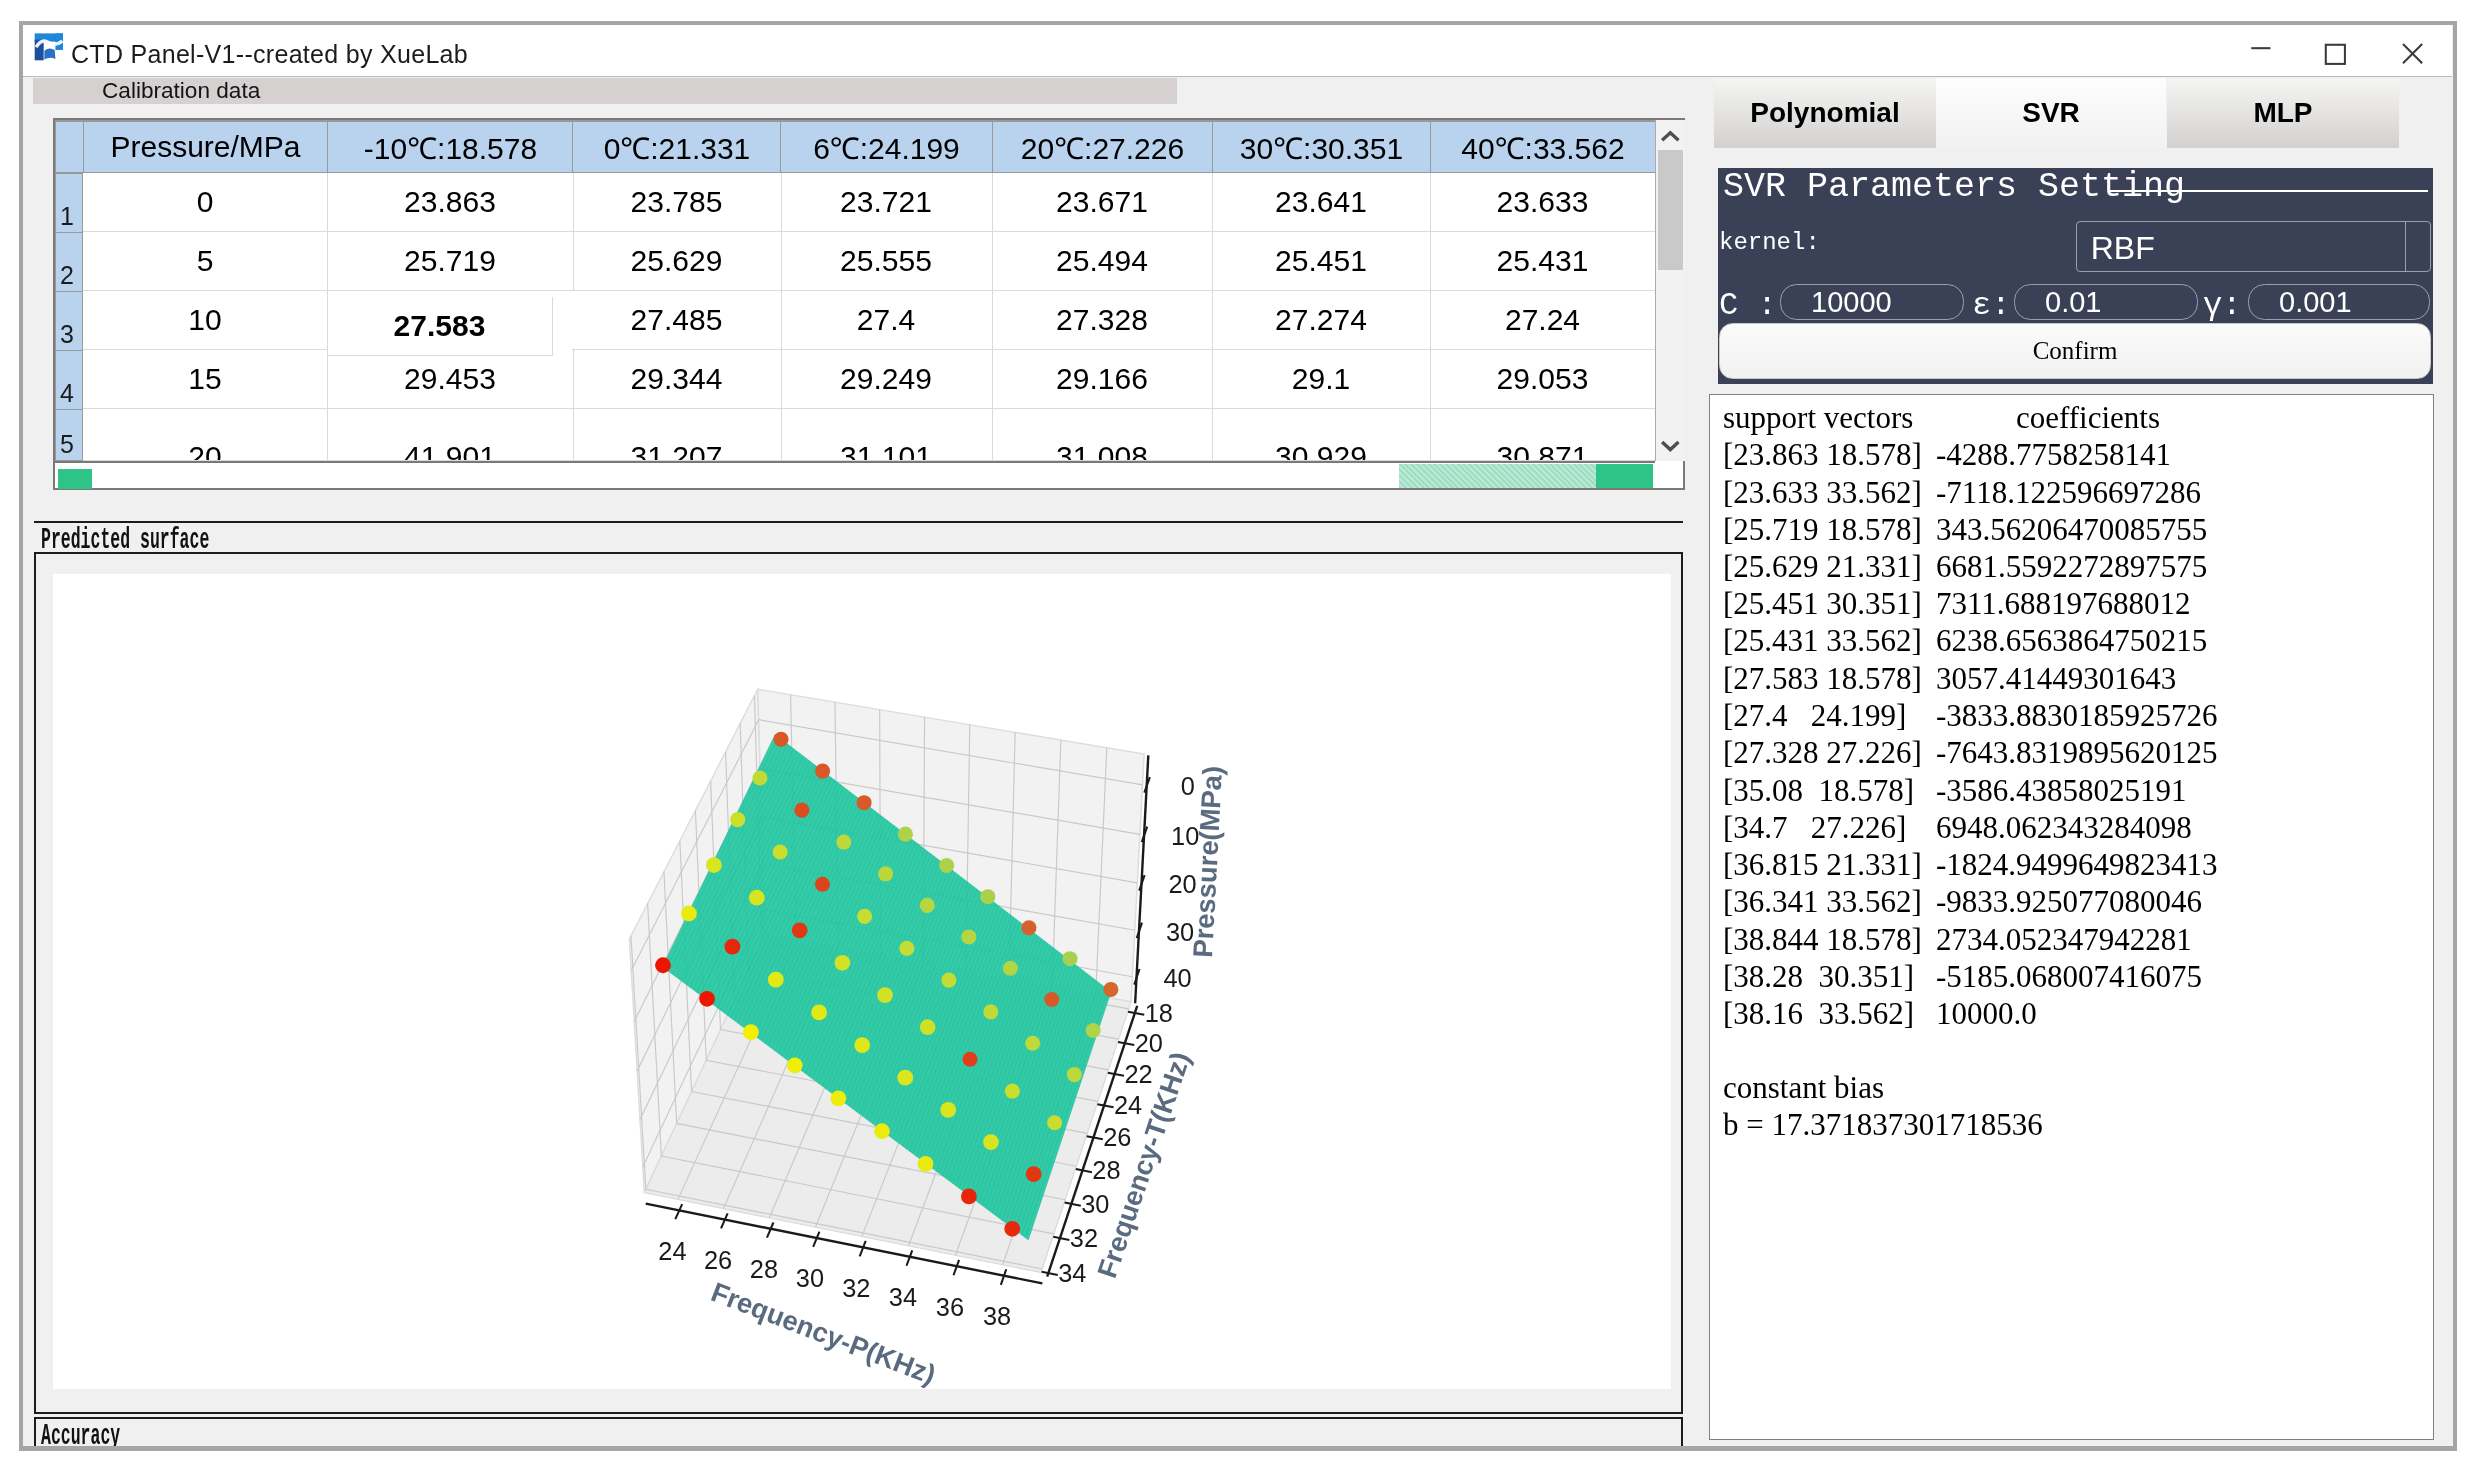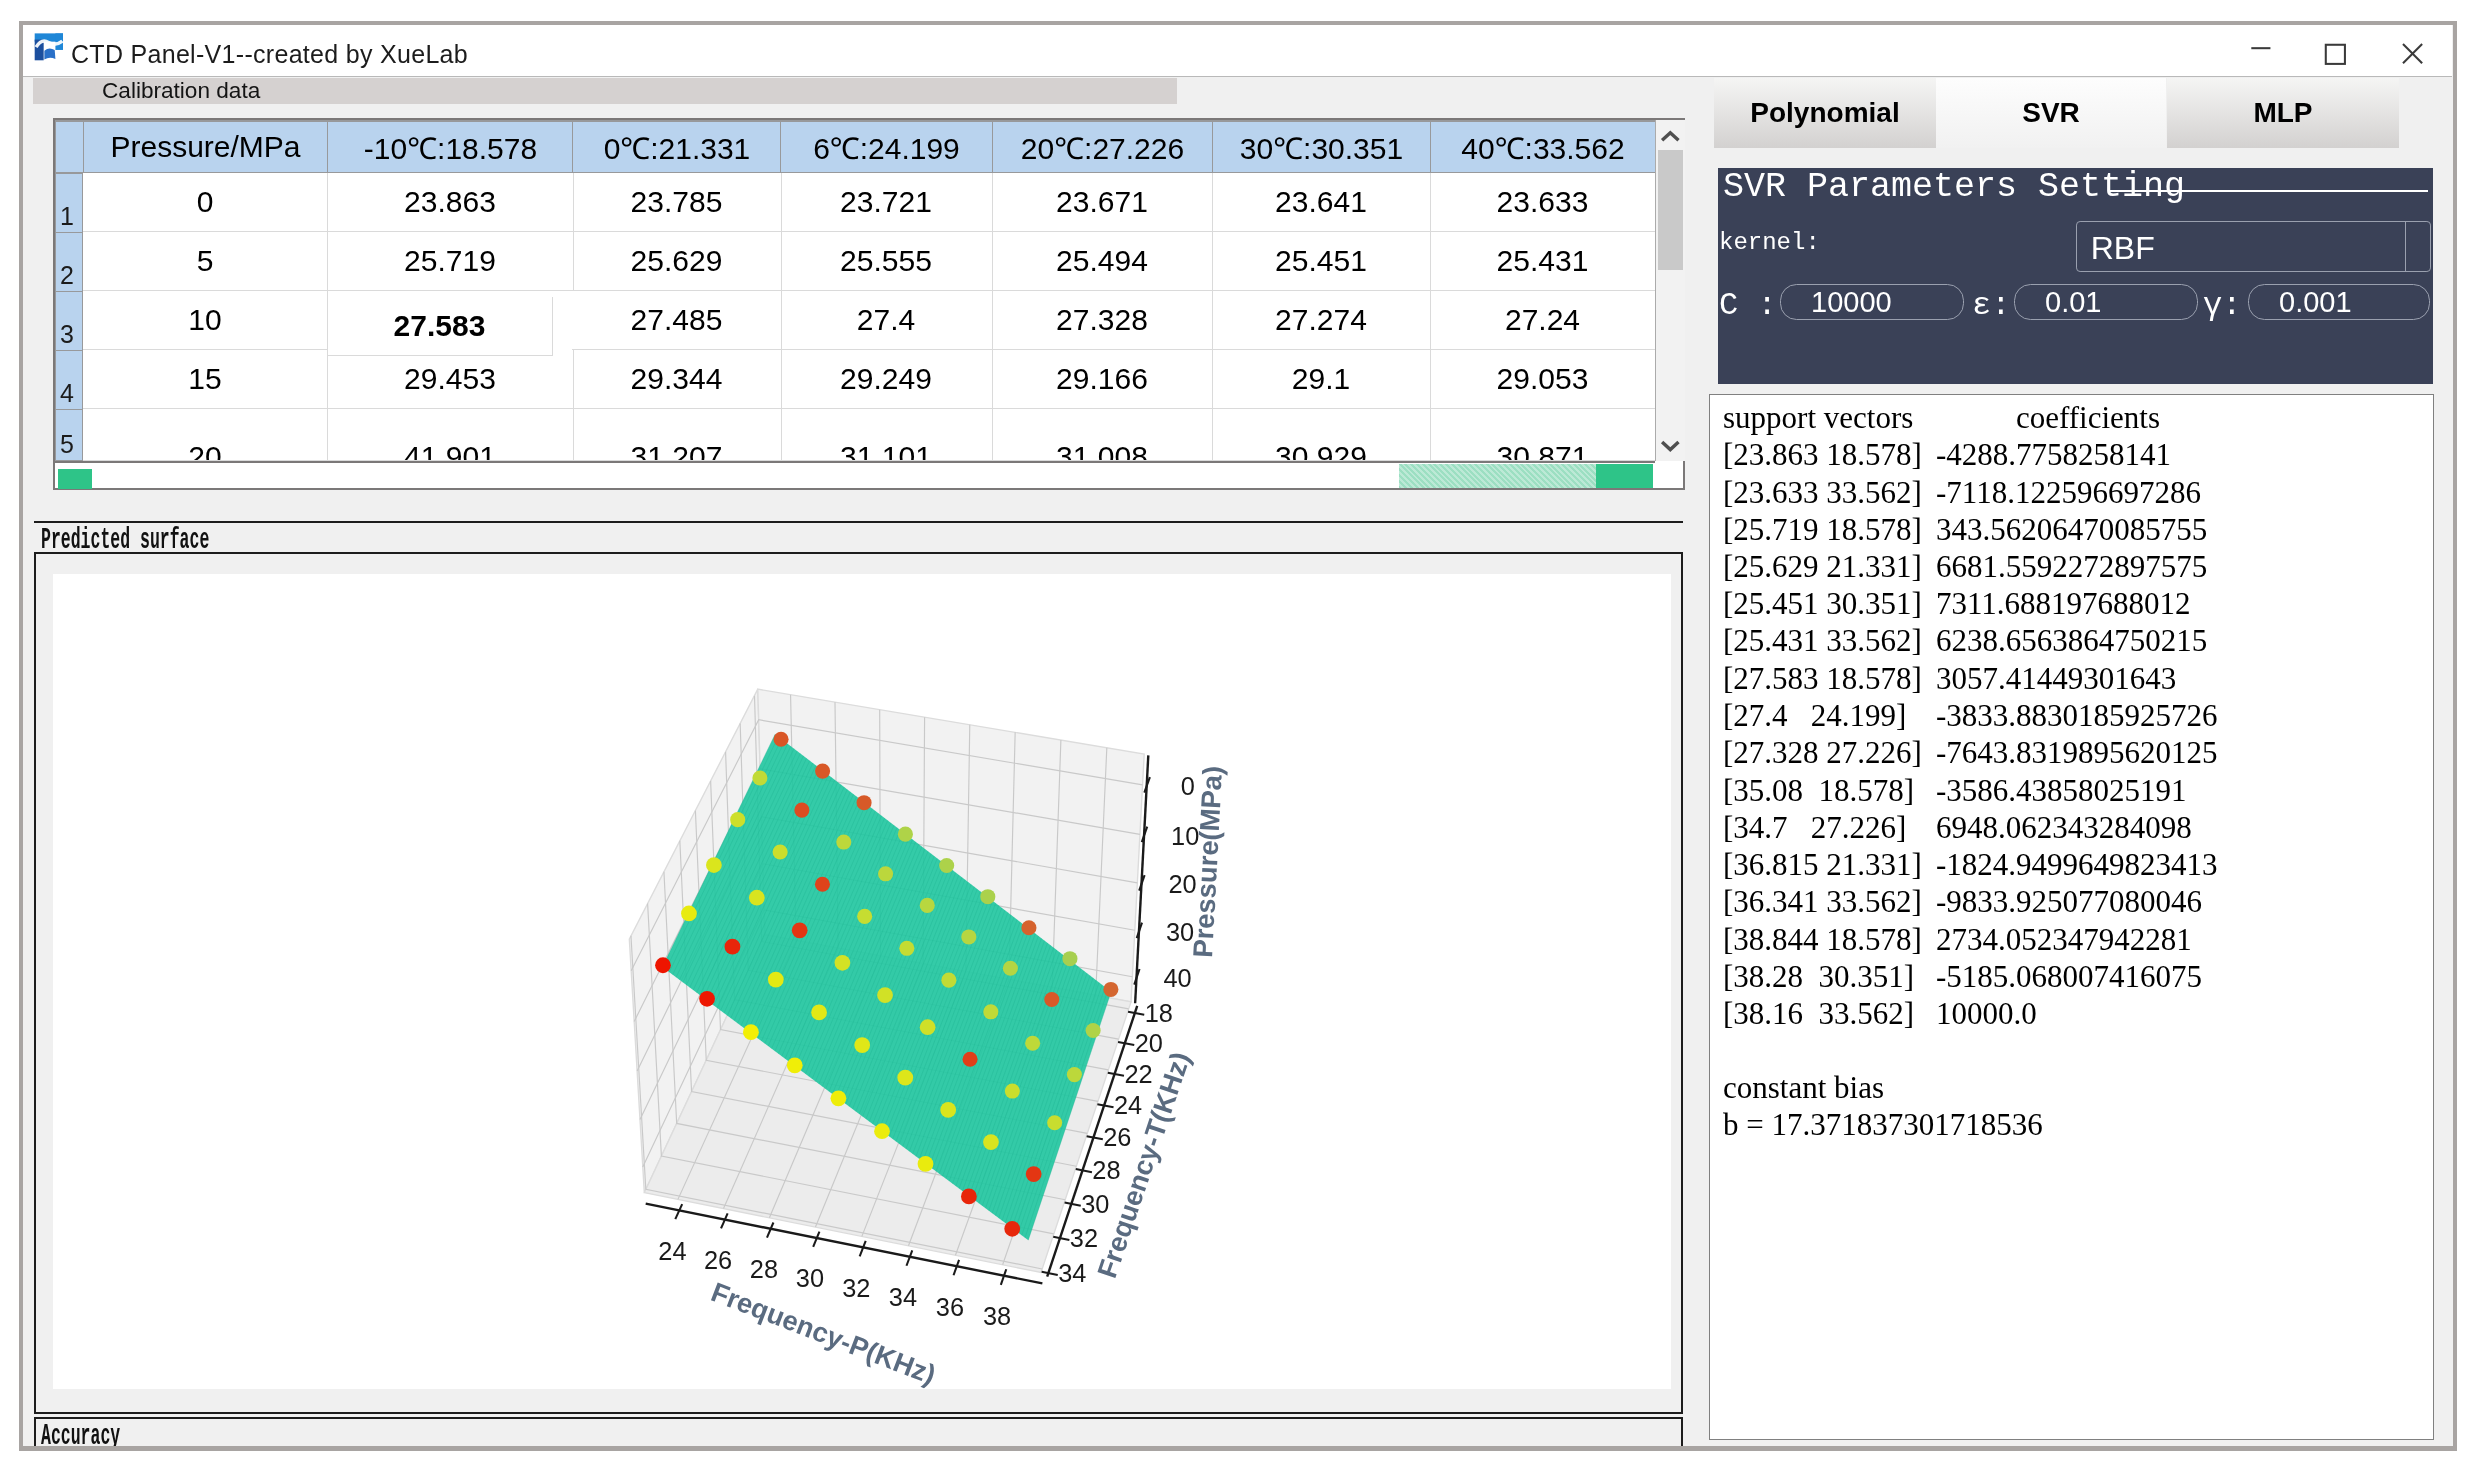--- a/index.html
+++ b/index.html
@@ -393,20 +393,21 @@
       <span style="position:absolute;left:30px;top:0px;">10000</span>
     </div>
   <div class="dk" style="left:1972px;top:287px;font-size:32px;">ε:</div>
   <div class="inputbox" style="left:2014px;top:284px;width:184px;height:36px;">
       <span style="position:absolute;left:30px;top:0px;">0.01</span>
     </div>
   <div class="dk" style="left:2203px;top:287px;font-size:32px;">γ:</div>
   <div class="inputbox" style="left:2248px;top:284px;width:182px;height:36px;">
       <span style="position:absolute;left:30px;top:0px;">0.001</span>
     </div>
+  <div class="abs" id="confirm">Confirm</div>
 
   <div class="abs" id="list"></div>
   <div class="ln" style="left:1723px;top:400px;">support vectors</div>
   <div class="ln" style="left:2016px;top:400px;">coefficients</div>
   <div class="ln" style="left:1723px;top:437px;">[23.863 18.578]</div>
   <div class="ln" style="left:1936px;top:437px;">-4288.7758258141</div>
   <div class="ln" style="left:1723px;top:475px;">[23.633 33.562]</div>
   <div class="ln" style="left:1936px;top:475px;">-7118.122596697286</div>
   <div class="ln" style="left:1723px;top:512px;">[25.719 18.578]</div>
   <div class="ln" style="left:1936px;top:512px;">343.56206470085755</div>

